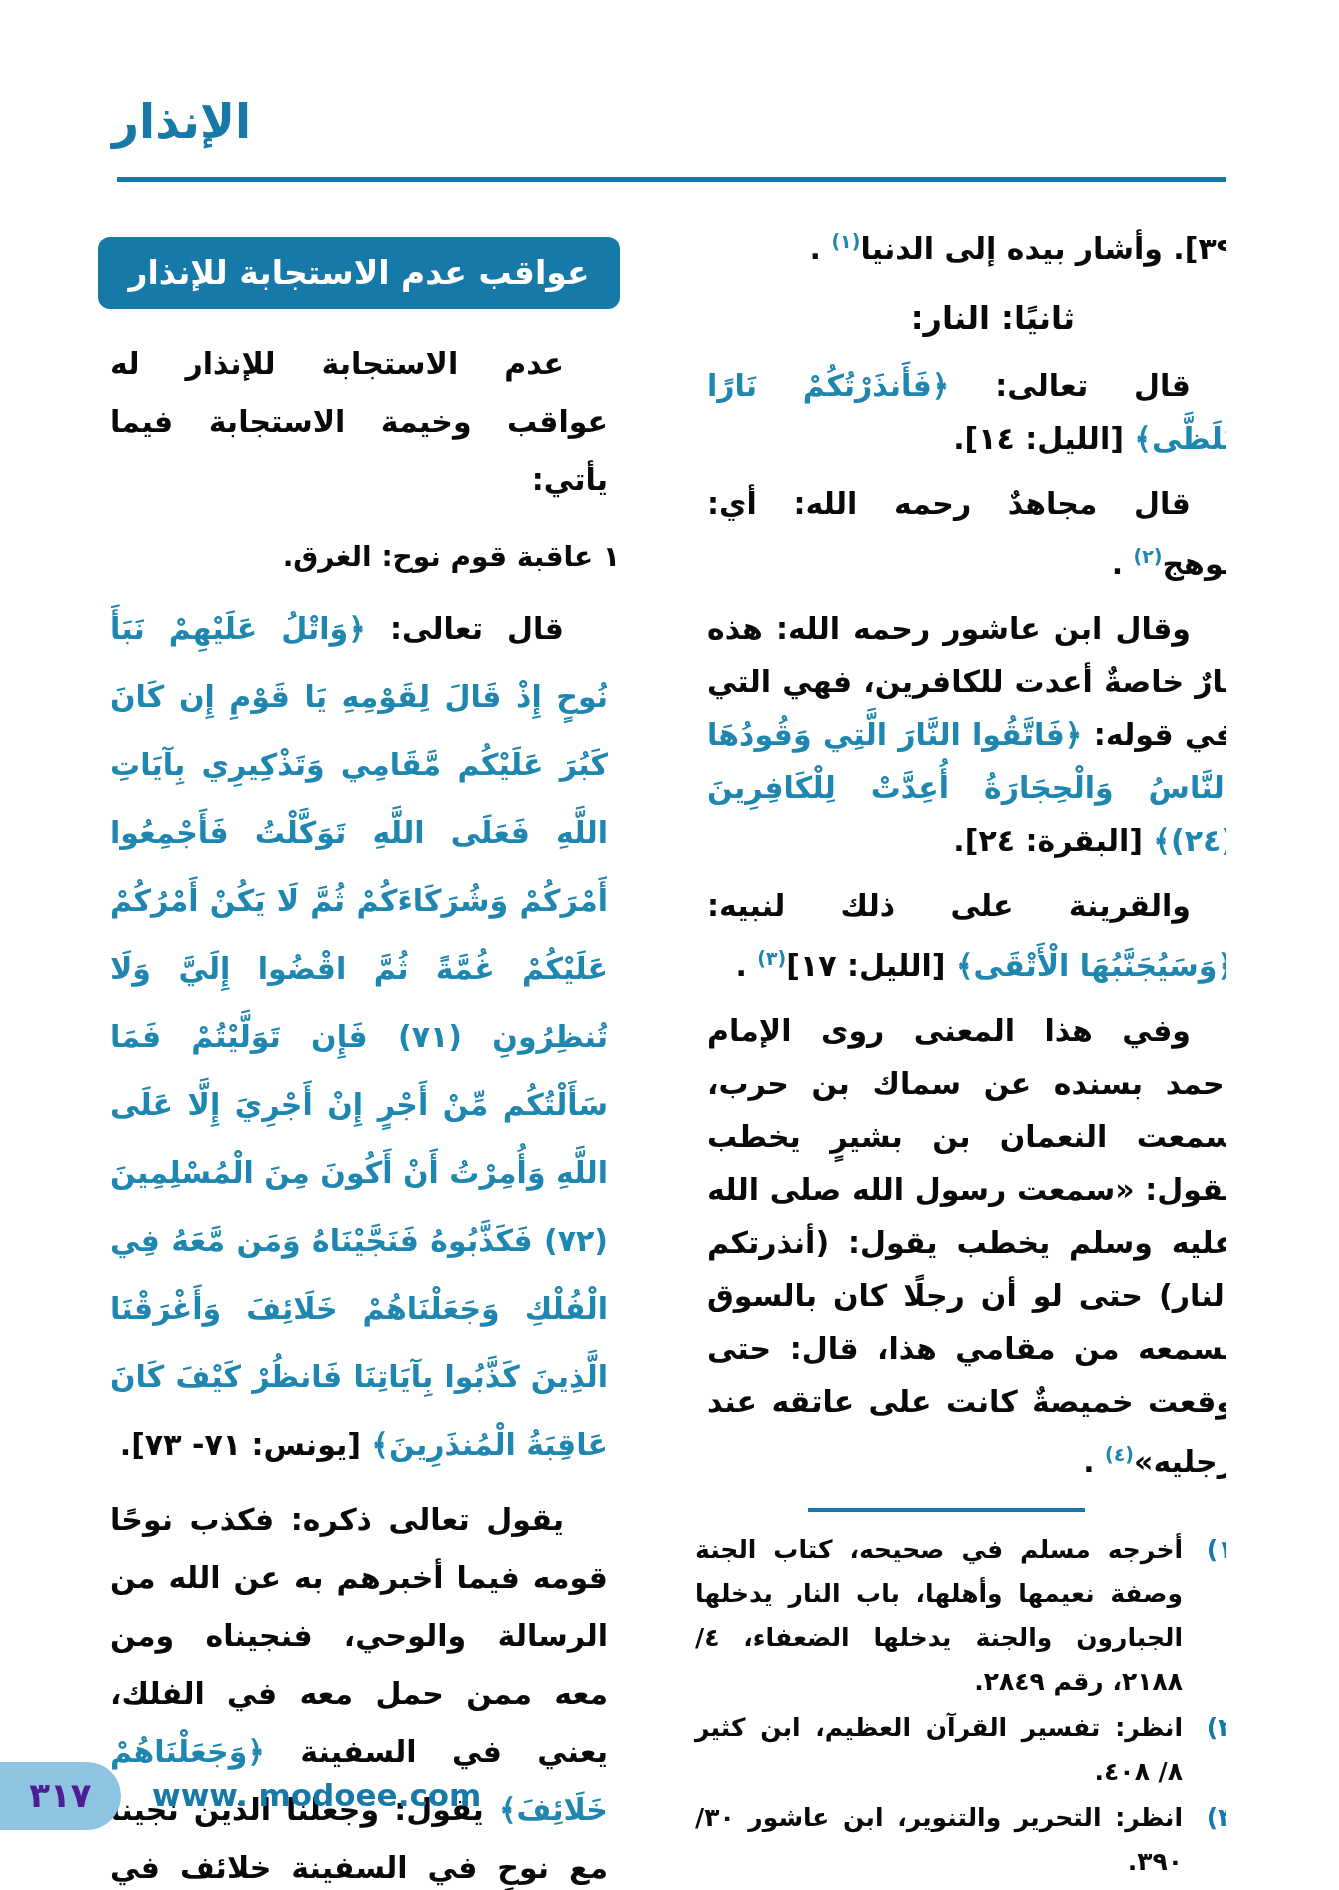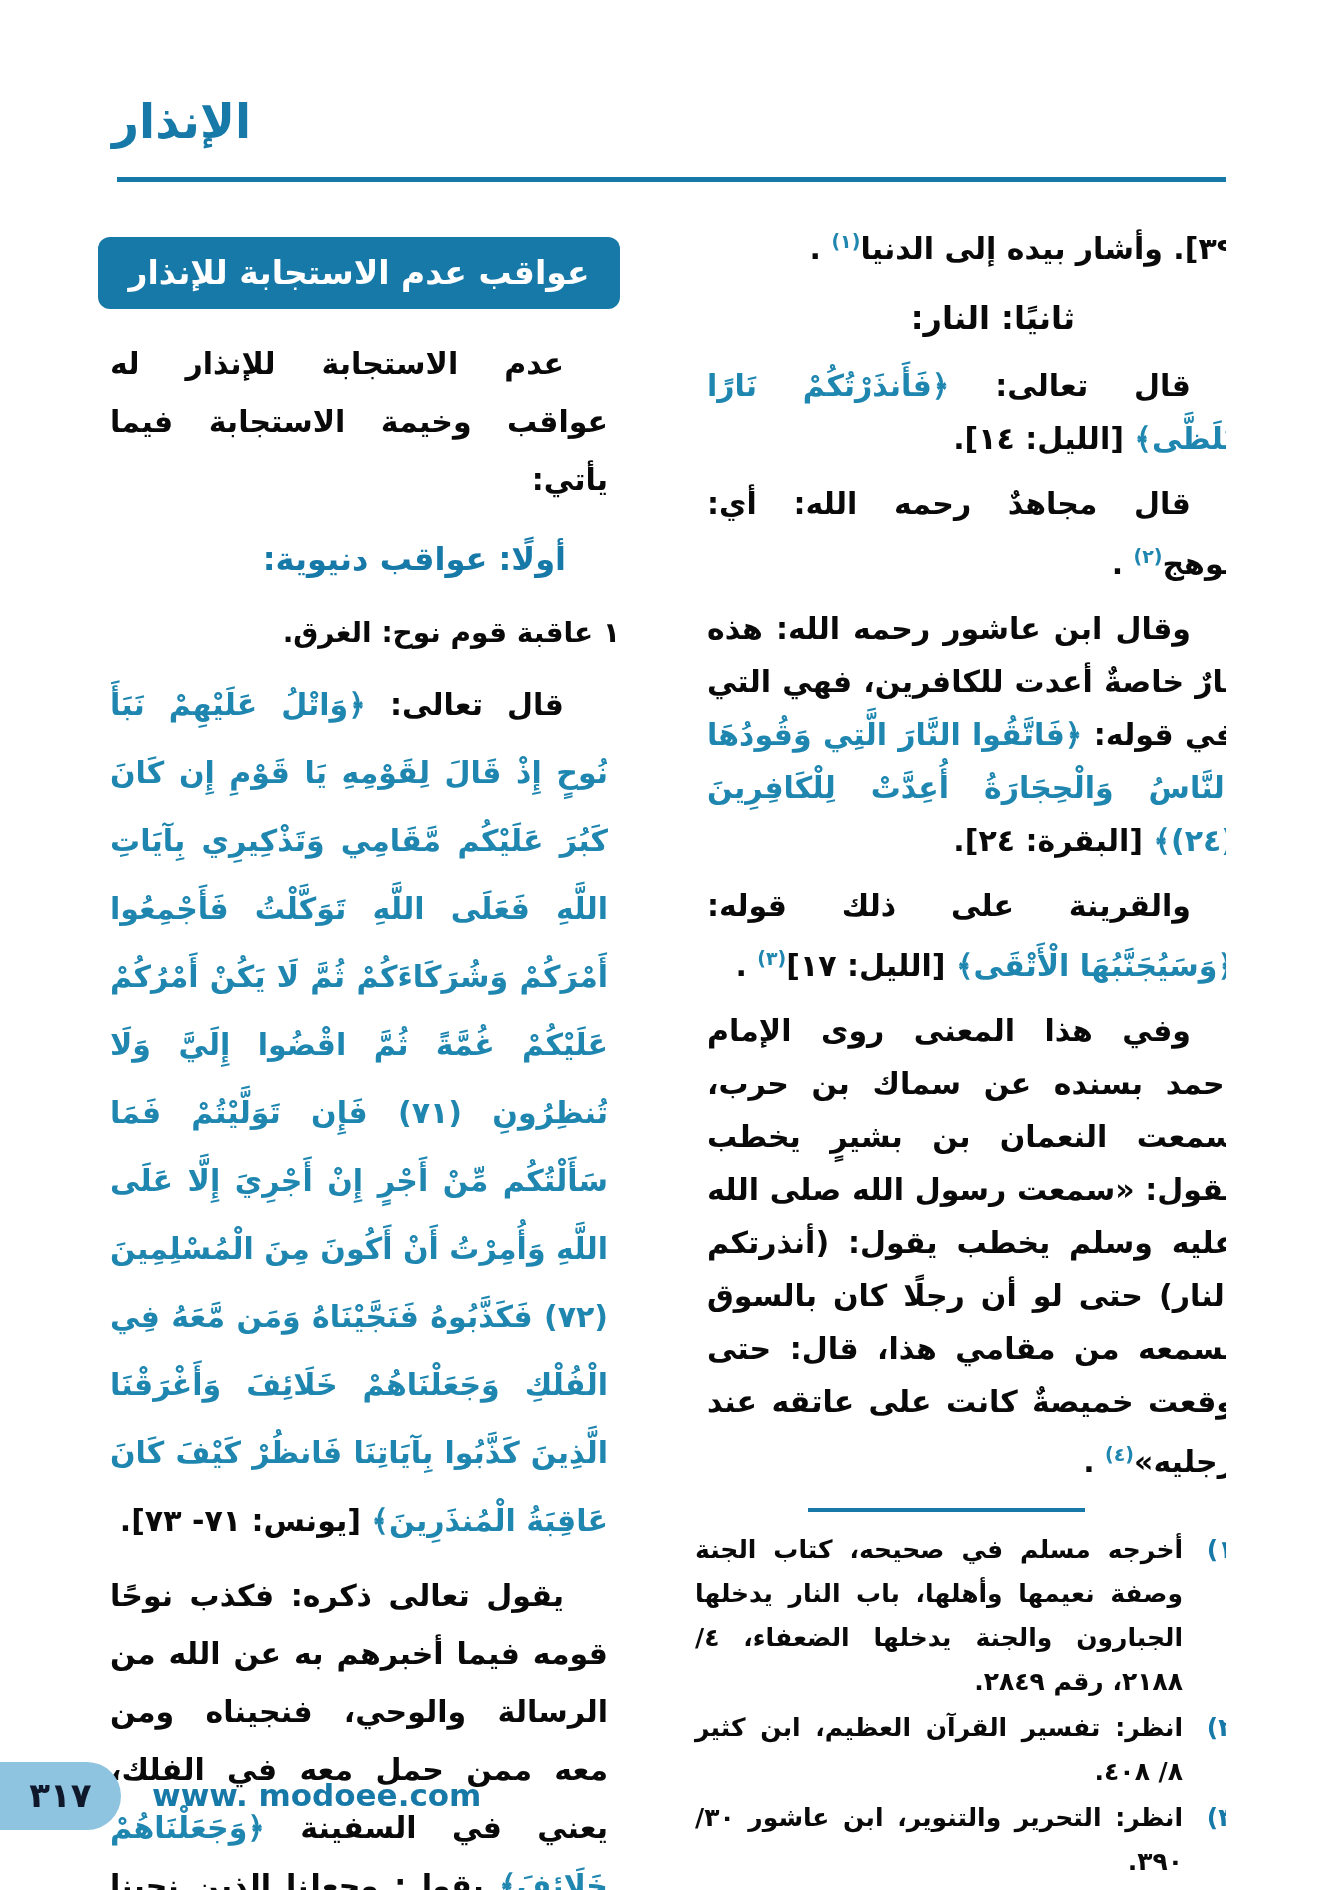--- a/index.html
+++ b/index.html
@@ -47,21 +47,21 @@
     width:277px; height:4px; background:#1779A8;
     margin:20px 162px 16px auto;
   }
   .footnotes { font-size:25px; line-height:44px; }
   .fn { position:relative; padding-right:64px; text-align:justify; margin-bottom:2px; }
   .fn-marker { position:absolute; right:2px; top:0; color:#1779A8; }
   
   .pill {
     position:absolute; left:0; top:1762px; width:121px; height:68px;
     background:#8EC4E0; border-radius:0 36px 36px 0;
-    color:#0f172a; font-size:34px; font-weight:bold;
+    color:#4c1d95; font-size:34px; font-weight:bold;
     text-align:center; line-height:66px;
   }
   .website {
     position:absolute; left:152px; top:1777px; color:#1779A8;
     font-size:31px; font-weight:bold; direction:ltr;
   }
 </style>
 </head>
 <body>
 
@@ -74,21 +74,21 @@
     <p class="r-par"><span>٣٩]. وأشار بيده إلى الدنيا</span><span class="sup">(١)</span><span> .</span></p>
 
     <p class="r-head">ثانيًا: النار:</p>
 
     <p class="just r-par indent"><span>قال تعالى: </span><span class="quran">﴿فَأَنذَرْتُكُمْ نَارًا تَلَظَّى﴾</span><span> [الليل: ١٤].</span></p>
 
     <p class="just r-par indent"><span>قال مجاهدٌ رحمه الله: أي: توهج</span><span class="sup">(٢)</span><span> .</span></p>
 
     <p class="just r-par indent"><span>وقال ابن عاشور رحمه الله: هذه نارٌ خاصةٌ أعدت للكافرين، فهي التي في قوله: </span><span class="quran">﴿فَاتَّقُوا النَّارَ الَّتِي وَقُودُهَا النَّاسُ وَالْحِجَارَةُ أُعِدَّتْ لِلْكَافِرِينَ (٢٤)﴾</span><span> [البقرة: ٢٤].</span></p>
 
-    <p class="just r-par indent"><span>والقرينة على ذلك قوله: </span><span class="quran">﴿وَسَيُجَنَّبُهَا الْأَتْقَى﴾</span><span> [الليل: ١٧]</span><span class="sup">(٣)</span><span> .</span></p>
+    <p class="just r-par indent"><span>والقرينة على ذلك لنبيه: </span><span class="quran">﴿وَسَيُجَنَّبُهَا الْأَتْقَى﴾</span><span> [الليل: ١٧]</span><span class="sup">(٣)</span><span> .</span></p>
 
     <p class="just r-par indent"><span>وفي هذا المعنى روى الإمام أحمد بسنده عن سماك بن حرب، سمعت النعمان بن بشيرٍ يخطب يقول: «سمعت رسول الله صلى الله عليه وسلم يخطب يقول: (أنذرتكم النار) حتى لو أن رجلًا كان بالسوق لسمعه من مقامي هذا، قال: حتى وقعت خميصةٌ كانت على عاتقه عند رجليه»</span><span class="sup">(٤)</span><span> .</span></p>
 
     <div class="fn-divider"></div>
 
     <div class="footnotes">
       <div class="fn">
         <span class="fn-marker">(١)</span>
         <span>أخرجه مسلم في صحيحه، كتاب الجنة وصفة نعيمها وأهلها، باب النار يدخلها الجبارون والجنة يدخلها الضعفاء، ٤/ ٢١٨٨، رقم ٢٨٤٩.</span>
       </div>
@@ -106,21 +106,20 @@
       </div>
 
     </div>
   </div>
 
   <div class="col col-left">
     <div class="box-title">عواقب عدم الاستجابة للإنذار</div>
 
     <p class="just indent">عدم الاستجابة للإنذار له عواقب وخيمة الاستجابة فيما يأتي:</p>
 
-    <p class="h-teal">أولًا: عواقب دنيوية:</p>
 
     <p class="h-center">١ عاقبة قوم نوح: الغرق.</p>
 
     <p class="just q-par indent"><span>قال تعالى: </span><span class="quran">﴿وَاتْلُ عَلَيْهِمْ نَبَأَ نُوحٍ إِذْ قَالَ لِقَوْمِهِ يَا قَوْمِ إِن كَانَ كَبُرَ عَلَيْكُم مَّقَامِي وَتَذْكِيرِي بِآيَاتِ اللَّهِ فَعَلَى اللَّهِ تَوَكَّلْتُ فَأَجْمِعُوا أَمْرَكُمْ وَشُرَكَاءَكُمْ ثُمَّ لَا يَكُنْ أَمْرُكُمْ عَلَيْكُمْ غُمَّةً ثُمَّ اقْضُوا إِلَيَّ وَلَا تُنظِرُونِ (٧١) فَإِن تَوَلَّيْتُمْ فَمَا سَأَلْتُكُم مِّنْ أَجْرٍ إِنْ أَجْرِيَ إِلَّا عَلَى اللَّهِ وَأُمِرْتُ أَنْ أَكُونَ مِنَ الْمُسْلِمِينَ (٧٢) فَكَذَّبُوهُ فَنَجَّيْنَاهُ وَمَن مَّعَهُ فِي الْفُلْكِ وَجَعَلْنَاهُمْ خَلَائِفَ وَأَغْرَقْنَا الَّذِينَ كَذَّبُوا بِآيَاتِنَا فَانظُرْ كَيْفَ كَانَ عَاقِبَةُ الْمُنذَرِينَ﴾</span><span> [يونس: ٧١- ٧٣].</span></p>
 
     <p class="just indent"><span>يقول تعالى ذكره: فكذب نوحًا قومه فيما أخبرهم به عن الله من الرسالة والوحي، فنجيناه ومن معه ممن حمل معه في الفلك، يعني في السفينة </span><span class="quran">﴿وَجَعَلْنَاهُمْ خَلَائِفَ﴾</span><span> يقول: وجعلنا الذين نجينا مع نوحٍ في السفينة خلائف في الأرض من قومه الذين كذبوه بعد أن أغرقنا الذين كذبوا بآياتنا، يعني حججنا وأدلتنا على توحيدنا، ورسالة رسولنا نوحٍ، يقول الله لنبيه محمدٍ صلى الله عليه وسلم: فانظر يا محمد كيف كان عاقبة</span></p>
   </div>
 
   <div class="pill">٣١٧</div>
   <div class="website">www. modoee.com</div>

